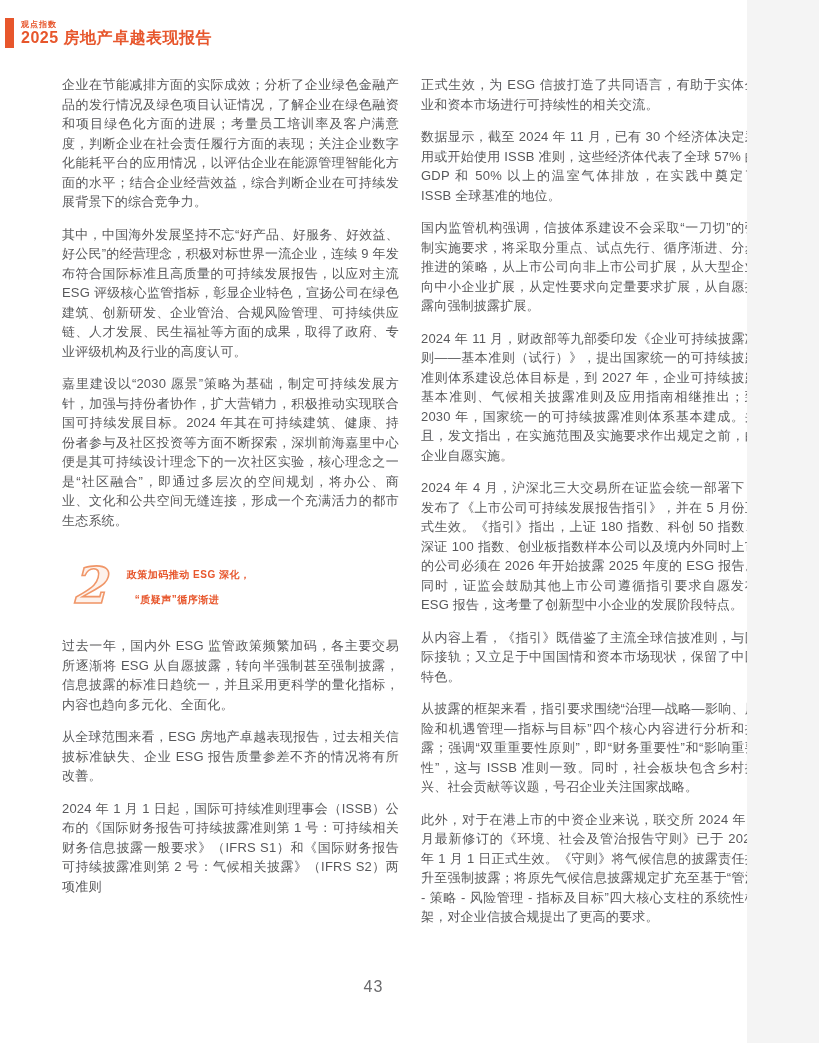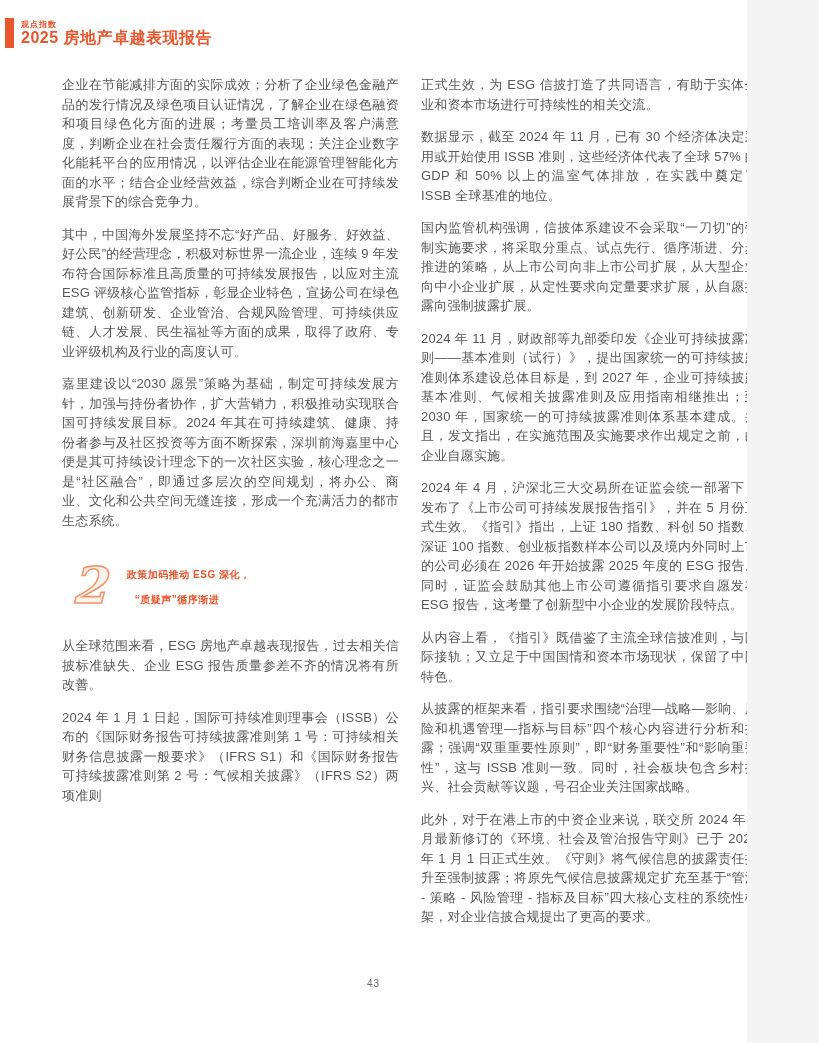--- a/index.html
+++ b/index.html
@@ -47,21 +47,21 @@
     color:#e7562c;
     line-height:25px;
     padding-top:6px;
     letter-spacing:0.5px;
   }
   .heading-text .line2{margin-left:8px;}
   
   .footer{
     position:absolute;left:0;right:0;top:978px;
     text-align:center;
-    font-size:10px;color:#6b6b6d;letter-spacing:1px;
+    font-size:16px;color:#6b6b6d;letter-spacing:1px;
   }
 </style>
 </head>
 <body>
 
 <div class="page">
 
   <div class="hdr">
     <div class="hdr-bar"></div>
     <div class="hdr-text">
@@ -78,20 +78,21 @@
       <p class="para">嘉里建设以“2030 愿景”策略为基础，制定可持续发展方针，加强与持份者协作，扩大营销力，积极推动实现联合国可持续发展目标。2024 年其在可持续建筑、健康、持份者参与及社区投资等方面不断探索，深圳前海嘉里中心便是其可持续设计理念下的一次社区实验，核心理念之一是“社区融合”，即通过多层次的空间规划，将办公、商业、文化和公共空间无缝连接，形成一个充满活力的都市生态系统。</p>
 
       <div class="heading">
         <div class="heading-num">2</div>
         <div class="heading-text">
           <div>政策加码推动 ESG 深化，</div>
           <div class="line2">“质疑声”循序渐进</div>
         </div>
       </div>
 
+      <p class="para">过去一年，国内外 ESG 监管政策频繁加码，各主要交易所逐渐将 ESG 从自愿披露，转向半强制甚至强制披露，信息披露的标准日趋统一，并且采用更科学的量化指标，内容也趋向多元化、全面化。</p>
       <p class="para">从全球范围来看，ESG 房地产卓越表现报告，过去相关信披标准缺失、企业 ESG 报告质量参差不齐的情况将有所改善。</p>
       <p class="para">2024 年 1 月 1 日起，国际可持续准则理事会（ISSB）公布的《国际财务报告可持续披露准则第 1 号：可持续相关财务信息披露一般要求》（IFRS S1）和《国际财务报告可持续披露准则第 2 号：气候相关披露》（IFRS S2）两项准则</p>
     </div>
 
     <div class="col">
       <p class="para">正式生效，为 ESG 信披打造了共同语言，有助于实体企业和资本市场进行可持续性的相关交流。</p>
       <p class="para">数据显示，截至 2024 年 11 月，已有 30 个经济体决定采用或开始使用 ISSB 准则，这些经济体代表了全球 57% 的 GDP 和 50% 以上的温室气体排放，在实践中奠定了 ISSB 全球基准的地位。</p>
       <p class="para">国内监管机构强调，信披体系建设不会采取“一刀切”的强制实施要求，将采取分重点、试点先行、循序渐进、分步推进的策略，从上市公司向非上市公司扩展，从大型企业向中小企业扩展，从定性要求向定量要求扩展，从自愿披露向强制披露扩展。</p>
       <p class="para">2024 年 11 月，财政部等九部委印发《企业可持续披露准则——基本准则（试行）》，提出国家统一的可持续披露准则体系建设总体目标是，到 2027 年，企业可持续披露基本准则、气候相关披露准则及应用指南相继推出；到 2030 年，国家统一的可持续披露准则体系基本建成。并且，发文指出，在实施范围及实施要求作出规定之前，由企业自愿实施。</p>
       <p class="para">2024 年 4 月，沪深北三大交易所在证监会统一部署下，发布了《上市公司可持续发展报告指引》，并在 5 月份正式生效。《指引》指出，上证 180 指数、科创 50 指数、深证 100 指数、创业板指数样本公司以及境内外同时上市的公司必须在 2026 年开始披露 2025 年度的 ESG 报告。同时，证监会鼓励其他上市公司遵循指引要求自愿发布 ESG 报告，这考量了创新型中小企业的发展阶段特点。</p>

